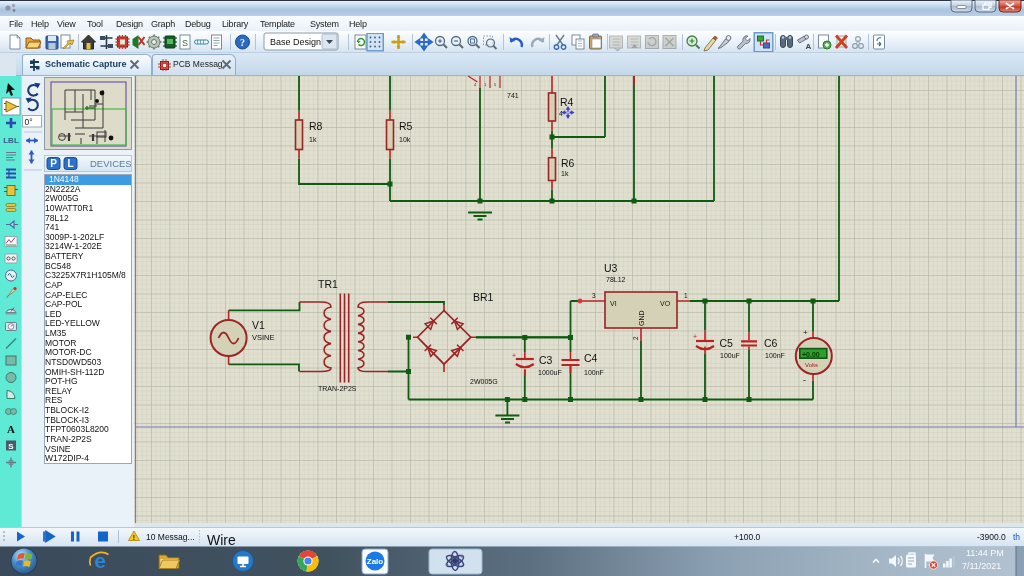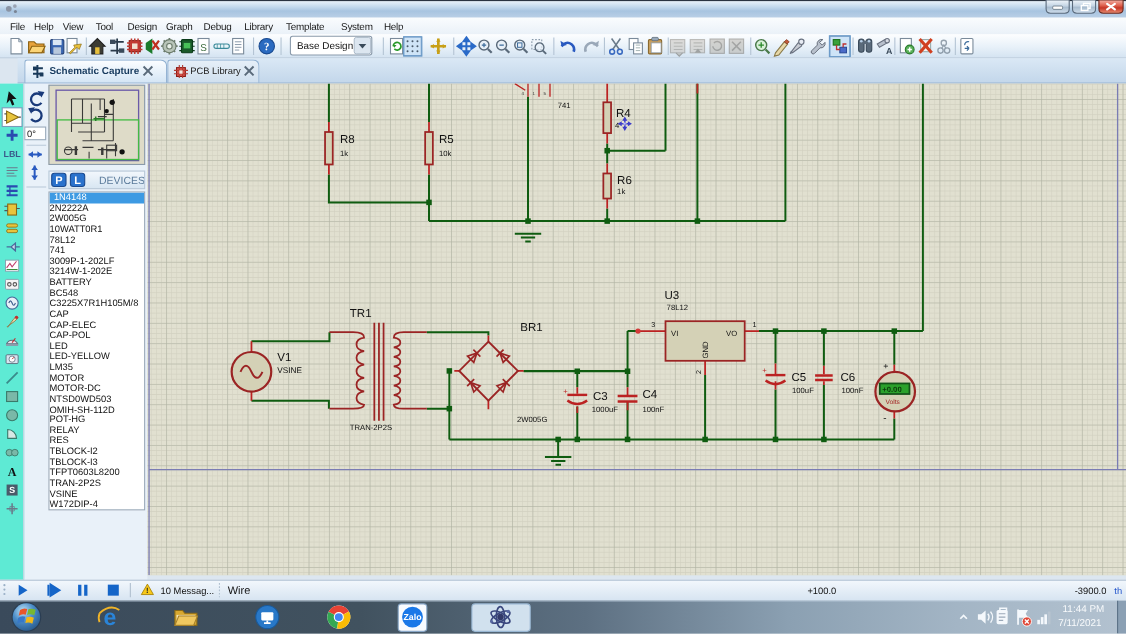--- a/index.html
+++ b/index.html
@@ -331,21 +331,21 @@
     <svg class="abs" style="left:142px;top:6px" width="13" height="12">
         <rect x="2.5" y="2.5" width="8" height="8" fill="#e0564e" stroke="#8a1a14"></rect>
         <g stroke="#b03a32" stroke-width="1">
           <line x1="5" y1="0" x2="5" y2="12"></line>
           <line x1="8" y1="0" x2="8" y2="12"></line>
           <line x1="0" y1="5" x2="13" y2="5"></line>
           <line x1="0" y1="8" x2="13" y2="8"></line>
         </g>
         <rect x="5" y="5" width="3" height="3" fill="#f4e8e0"></rect>
       </svg>
-    <span class="abs" style="left:157px;top:6px;font-size:8.5px;color:#222">PCB Library</span>
+    <span class="abs" style="left:157px;top:6px;font-size:8.5px;color:#222">PCB Messag</span>
     <svg class="abs" style="left:205px;top:6px" width="11" height="11">
         <path d="M1.5,1.5 l8,8 M9.5,1.5 l-8,8" stroke="#5a6a7a" stroke-width="1.8"></path>
       </svg>
     <div class="abs" style="left:0;top:22px;width:1024px;height:1px;background:#98b4d2"></div>
   </div>
   <div id="sidebar" class="abs">
     <div id="iconcol" class="abs">
       <svg width="22" height="451" style="position:absolute;left:0;top:0">
         <g transform="translate(11,13)">
             <path d="M-3,-6 l7,7 h-4 l2,5 -2,1 -2,-5 -3,3 Z" fill="#111"></path>
@@ -659,21 +659,21 @@
       <path d="M17,3.5 l8,5 -8,5 Z" fill="#1565c8"></path>
       <path d="M44,3.5 v10 M46,3.5 l8,5 -8,5 Z" fill="#1565c8" stroke="#1565c8" stroke-width="1.8"></path>
       <path d="M72.5,3.5 v10 M78,3.5 v10" stroke="#1565c8" stroke-width="3"></path>
       <rect x="98" y="3.5" width="10" height="10" fill="#1565c8"></rect>
       <line x1="118.5" y1="2" x2="118.5" y2="15" stroke="#b0c0d0"></line>
       <path d="M128.5,12.5 L134,3 L139.5,12.5 Z" fill="#f8c818" stroke="#a88408" stroke-width=".8"></path>
       <text x="134" y="11.5" font-size="7" font-weight="bold" fill="#222" text-anchor="middle">!</text>
       <line x1="199.5" y1="2" x2="199.5" y2="15" stroke="#b0c0d0" stroke-dasharray="1.5,1.5"></line>
     </svg>
     <span class="abs" style="left:146px;top:4px;font-size:8.5px">10 Messag...</span>
-    <span class="abs" style="left:207px;top:3.5px;font-size:10px">Wire</span>
+    <span class="abs" style="left:207px;top:3.5px;font-size:14px">Wire</span>
     <span class="abs" style="left:734px;top:4px;font-size:8.5px">+100.0</span>
     <span class="abs" style="left:977px;top:4px;font-size:8.5px">-3900.0</span>
     <span class="abs" style="left:1013px;top:4px;font-size:8.5px;color:#2255cc">th</span>
   </div>
   <div id="taskbar" class="abs">
     <svg width="1024" height="30" style="position:absolute;left:0;top:0">
       <rect x="0" y="0" width="1024" height="1" fill="#b8c8d8" fill-opacity=".6"></rect>
 
       <circle cx="24" cy="15" r="13.5" fill="#2a3d52"></circle>
       <circle cx="24" cy="15" r="12.5" fill="url(#orb)"></circle>

